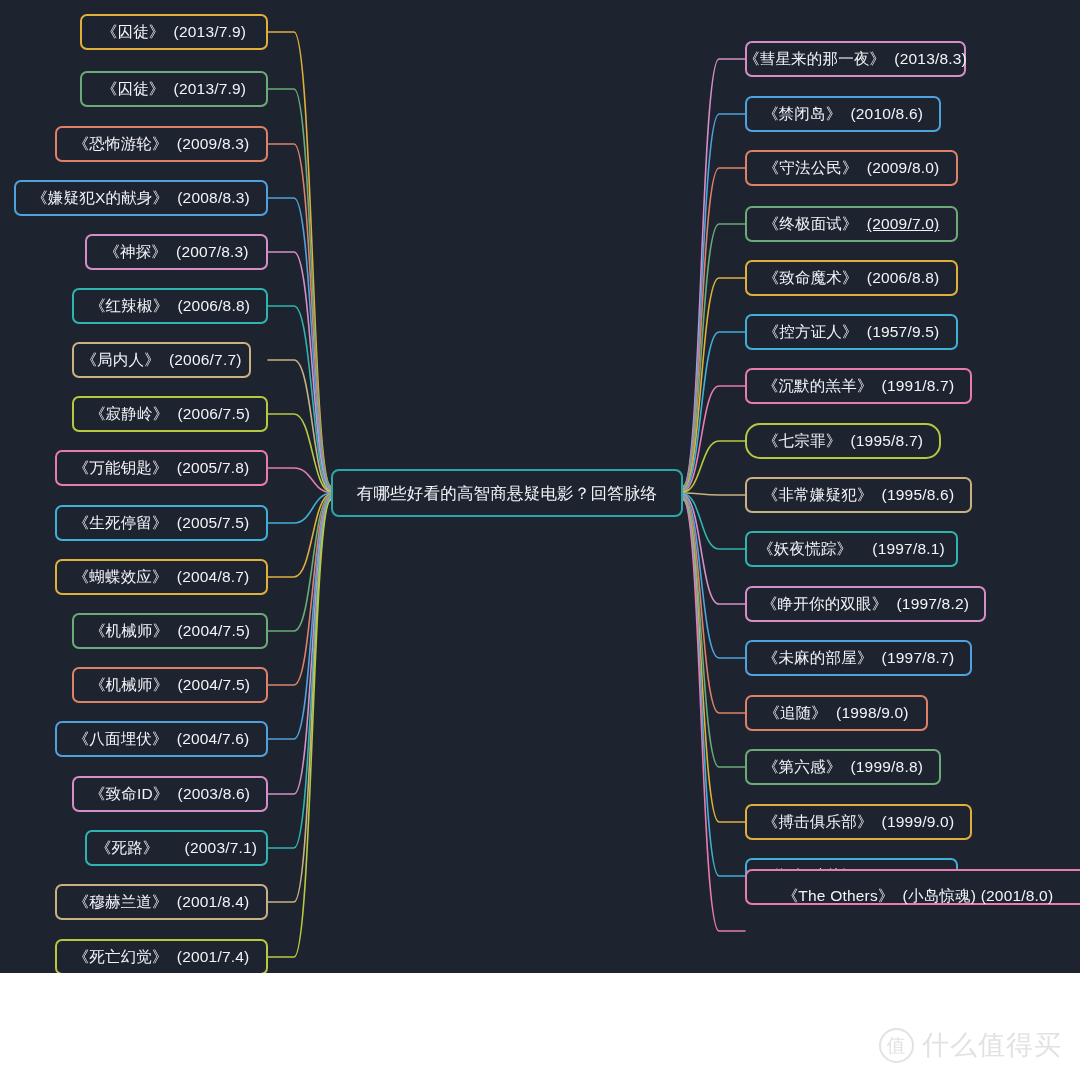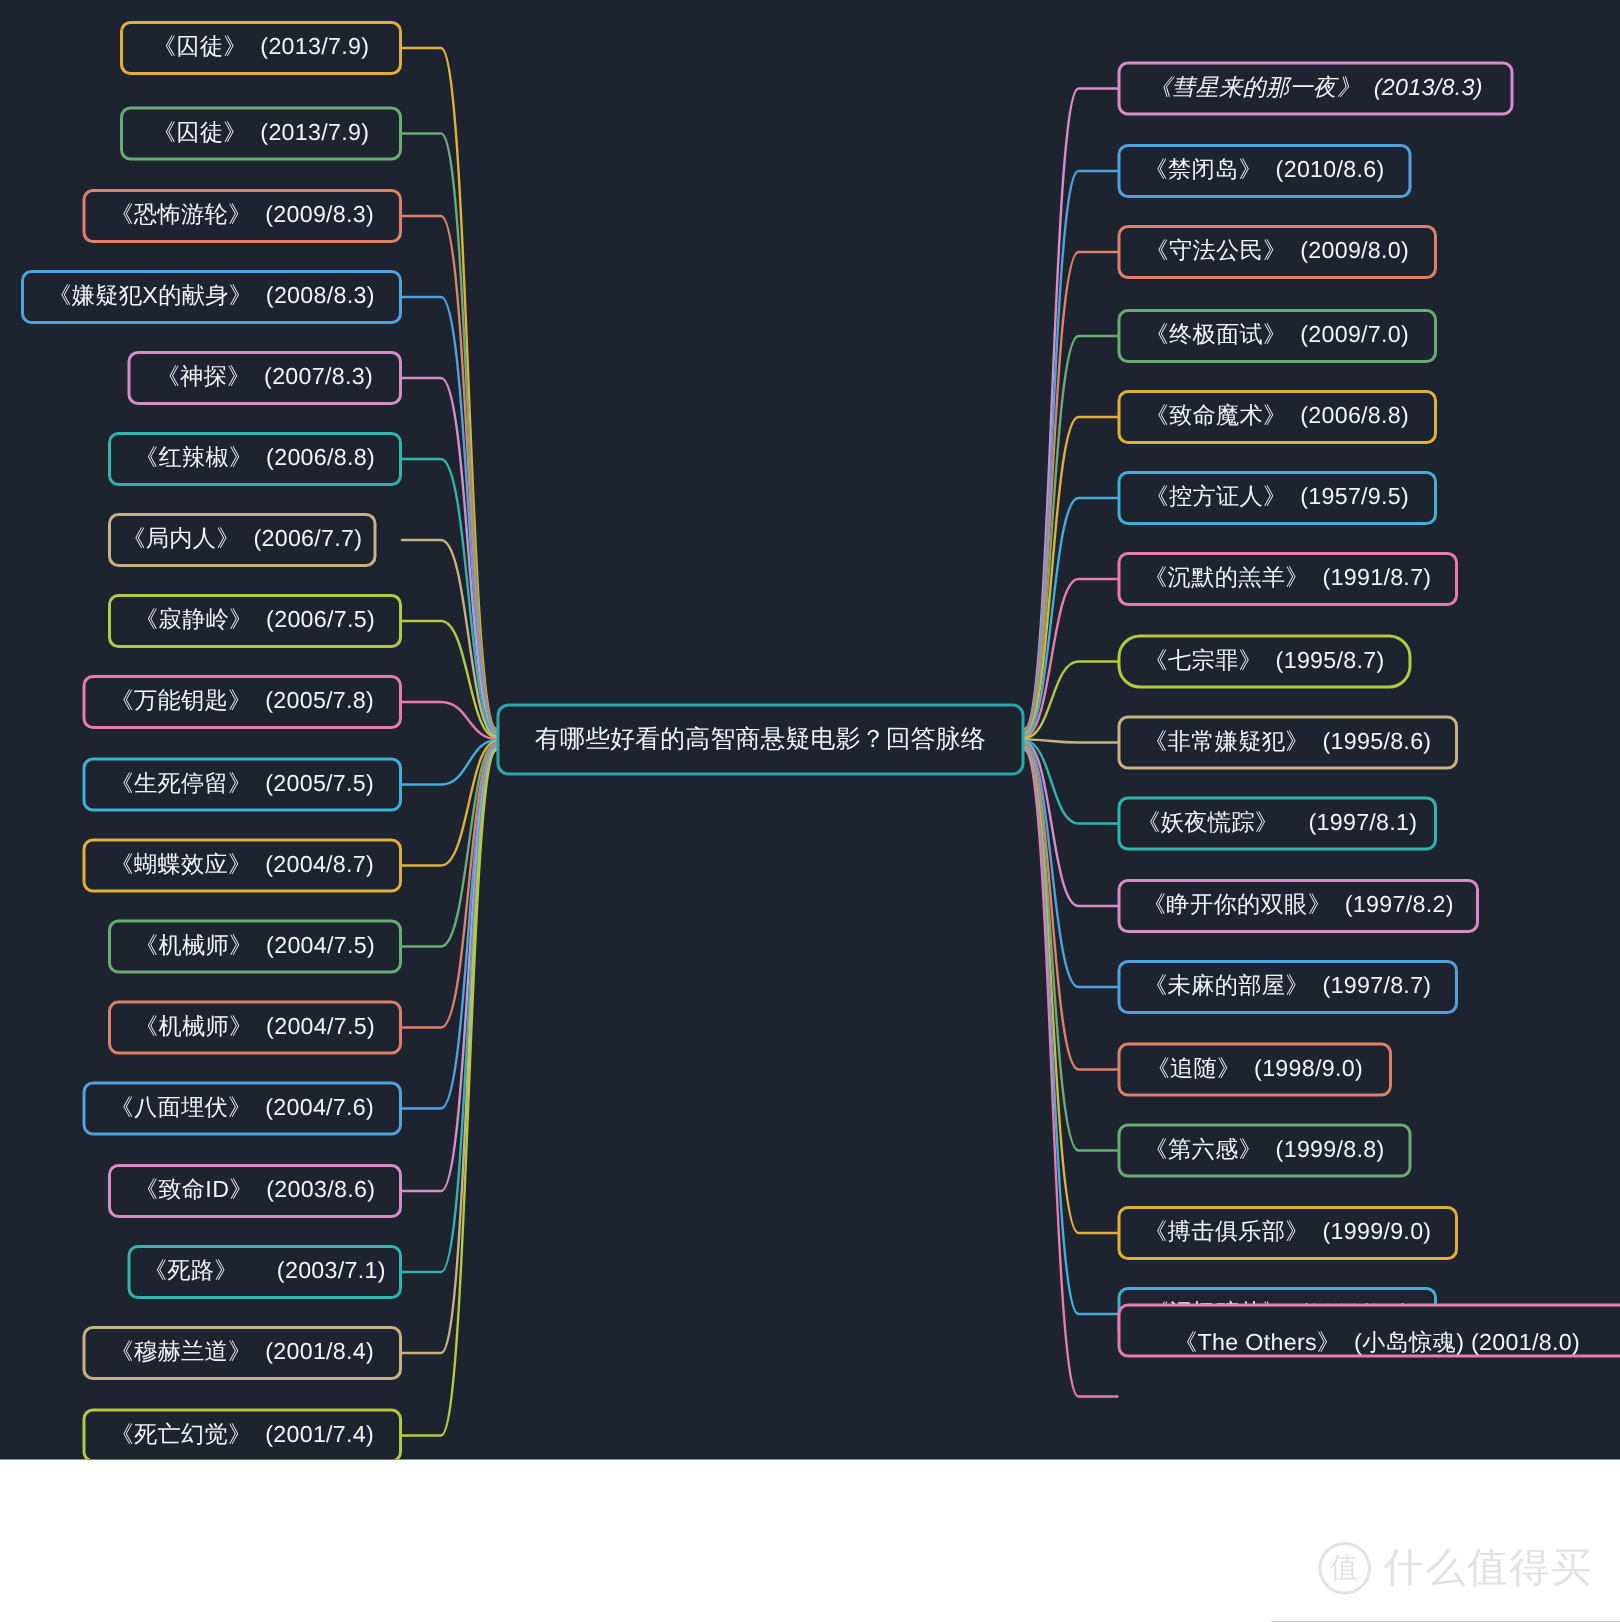--- a/index.html
+++ b/index.html
@@ -188,35 +188,35 @@
         <span class="node-meta" style="margin-left: 26px;">(2003/7.1)</span>
       </div>
       <div class="node" style="top: 884px; width: 213px; height: 36px; border-color: rgb(200, 177, 131); left: 55px;">
         <span class="node-title">《穆赫兰道》</span>
         <span class="node-meta" style="margin-left: 9px;">(2001/8.4)</span>
       </div>
       <div class="node" style="top: 939px; width: 213px; height: 36px; border-color: rgb(182, 201, 63); left: 55px;">
         <span class="node-title">《死亡幻觉》</span>
         <span class="node-meta" style="margin-left: 9px;">(2001/7.4)</span>
       </div>
-      <div class="node" style="top: 41px; width: 264px; height: 36px; border-color: rgb(215, 142, 200); left: 745px; font-style: italic;">
+      <div class="node" style="top: 41px; width: 221px; height: 36px; border-color: rgb(215, 142, 200); left: 745px;">
         <span class="node-title">《彗星来的那一夜》</span>
         <span class="node-meta" style="margin-left: 9px;">(2013/8.3)</span>
       </div>
       <div class="node" style="top: 96px; width: 196px; height: 36px; border-color: rgb(79, 163, 221); left: 745px;">
         <span class="node-title">《禁闭岛》</span>
         <span class="node-meta" style="margin-left: 9px;">(2010/8.6)</span>
       </div>
       <div class="node" style="top: 150px; width: 213px; height: 36px; border-color: rgb(221, 129, 104); left: 745px; text-align: center;">
         <span class="node-title">《守法公民》</span>
         <span class="node-meta" style="margin-left: 9px;">(2009/8.0)</span>
       </div>
       <div class="node" style="top: 206px; width: 213px; height: 36px; border-color: rgb(106, 171, 120); left: 745px;">
         <span class="node-title">《终极面试》</span>
-        <span class="node-meta" style="margin-left: 9px;">(2009/7.0)</span>
+        <span class="node-meta" style="margin-left: 9px; text-decoration: underline;">(2009/7.0)</span>
       </div>
       <div class="node" style="top: 260px; width: 213px; height: 36px; border-color: rgb(224, 176, 58); left: 745px;">
         <span class="node-title">《致命魔术》</span>
         <span class="node-meta" style="margin-left: 9px;">(2006/8.8)</span>
       </div>
       <div class="node" style="top: 314px; width: 213px; height: 36px; border-color: rgb(63, 176, 216); left: 745px;">
         <span class="node-title">《控方证人》</span>
         <span class="node-meta" style="margin-left: 9px;">(1957/9.5)</span>
       </div>
       <div class="node" style="top: 368px; width: 227px; height: 36px; border-color: rgb(232, 123, 176); left: 745px;">

